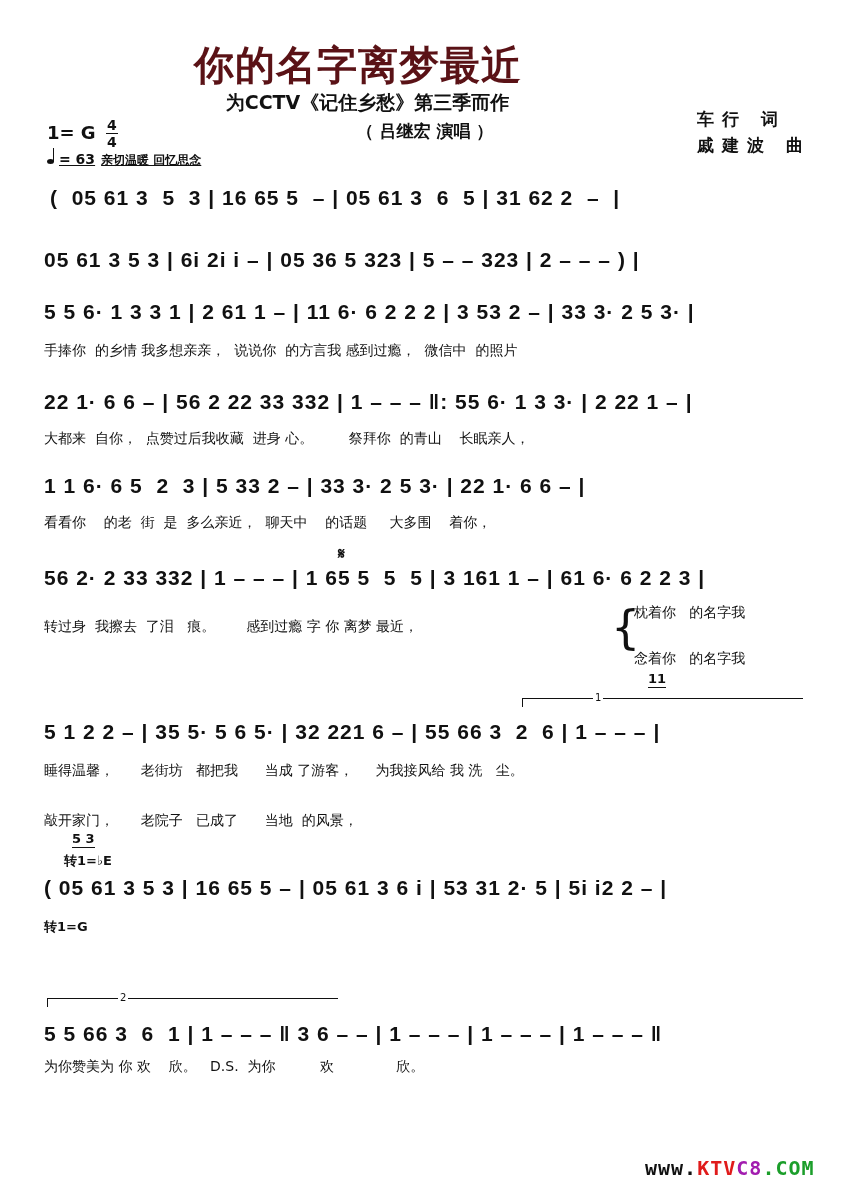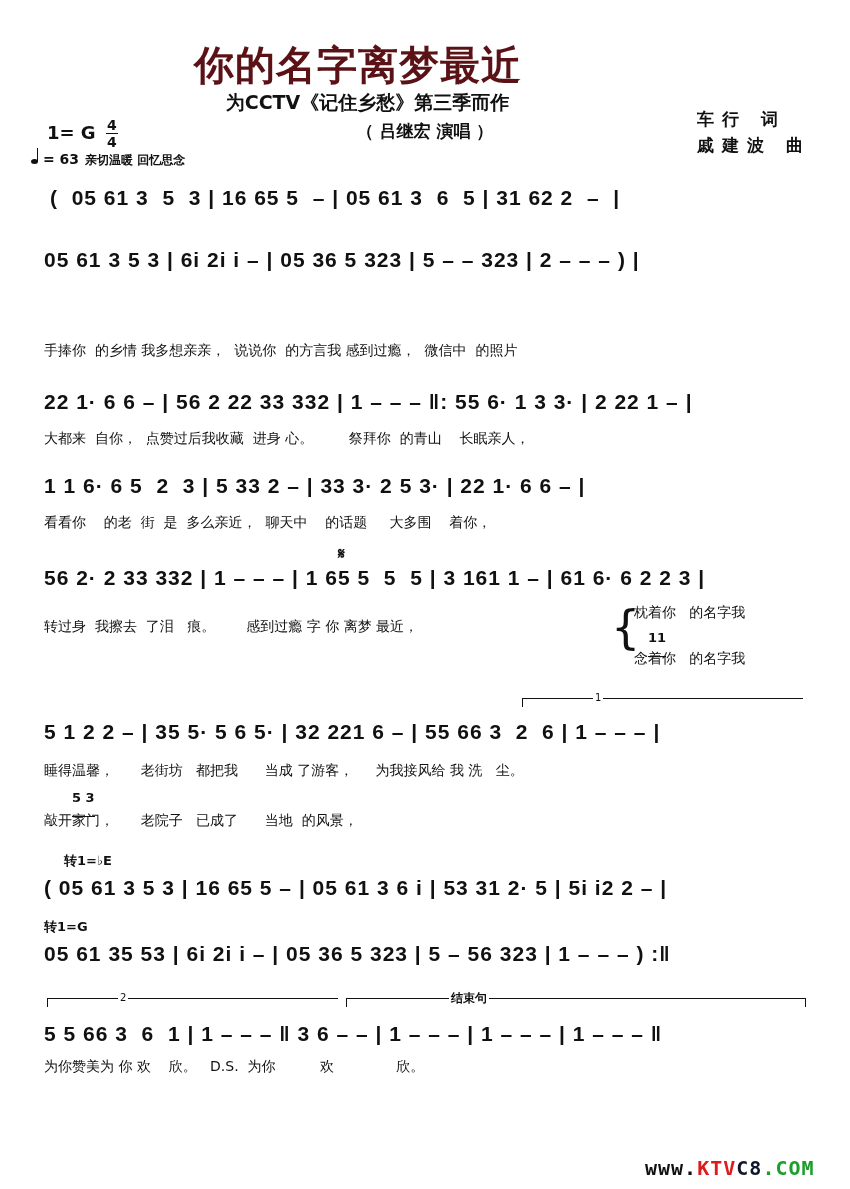--- a/index.html
+++ b/index.html
@@ -6,36 +6,36 @@
   body{width:850px;height:1189px;position:relative;overflow:hidden;font-family:"DejaVu Sans","Liberation Sans",sans-serif;color:#111;}
   .abs{position:absolute;}
   .title{left:0;width:716px;top:38px;text-align:center;font-size:40px;font-weight:bold;color:#5a1216;letter-spacing:1px;font-family:"DejaVu Sans",sans-serif;}
   .subtitle{left:0;width:735px;top:90px;text-align:center;font-size:19px;font-weight:bold;}
   .singer{left:0;width:850px;top:120px;text-align:center;font-size:17px;font-weight:bold;}
   .credit{left:697px;font-size:17px;font-weight:bold;letter-spacing:8px;}
   .key{left:47px;top:118px;font-size:18px;font-weight:bold;}
   .frac{display:inline-block;vertical-align:middle;text-align:center;font-size:14px;line-height:14px;margin-left:4px;}
   .frac span{display:block;}
   .frac .bar{border-top:1.5px solid #111;width:12px;margin:1px auto;}
-  .tempo{left:31px;top:150px;font-size:14px;font-weight:bold;}
+  .tempo{left:47px;top:150px;font-size:14px;font-weight:bold;text-decoration:underline;}
   .tempo .note{display:inline-block;position:relative;width:8px;height:14px;margin-right:4px;}
   .tempo .note:before{content:"";position:absolute;left:0;bottom:0;width:7px;height:5px;background:#111;border-radius:50%;}
   .tempo .note:after{content:"";position:absolute;left:6px;bottom:2px;width:1.3px;height:14px;background:#111;}
   .tempo .expr{font-size:12px;margin-left:6px;}
   .row{left:0;width:724px;height:40px;}
   .notes{position:absolute;left:44px;right:40px;font-size:21px;font-weight:bold;white-space:pre;letter-spacing:1px;font-family:"Liberation Sans","DejaVu Sans",sans-serif;}
   .lyr{position:absolute;left:44px;font-size:14px;white-space:pre;font-family:"DejaVu Sans",sans-serif;}
-  .u{border-bottom:1.5px solid #111;padding-bottom:11px;}
+  .u{border-bottom:1.5px solid #111;padding-bottom:1px;margin-top:41px;}
   .small{font-size:13px;font-weight:bold;}
   .volta{border-top:1.3px solid #111;border-left:1.3px solid #111;height:8px;}
   .volta-label{font-size:10px;position:absolute;top:-7px;background:#fff;padding:0 2px;}
   .brace{font-size:46px;font-weight:normal;line-height:46px;}
   .segno{font-size:16px;font-weight:bold;}
   .watermark{left:645px;top:1156px;font-size:20px;font-weight:bold;letter-spacing:1px;font-family:"DejaVu Sans Mono",monospace;}
-  .w1{color:#111;text-align:right;} .w2{color:#e01b1b;} .w3{color:#0f172a;} .w4{color:#1b9e2a;}
+  .w1{color:#111;text-align:right;} .w2{color:#e01b1b;} .w3{color:#a21caf;} .w4{color:#1b9e2a;}
 </style>
 </head>
 <body>
 
 <div class="abs title">你的名字离梦最近</div>
 <div class="abs subtitle">为CCTV《记住乡愁》第三季而作</div>
 <div class="abs singer">（ 吕继宏 演唱 ）</div>
 <div class="abs credit" style="top:108px">车行 词</div>
 <div class="abs credit" style="top:134px">戚建波 曲</div>
 
@@ -53,20 +53,21 @@
 
 <div class="abs row" style="top:186px">
   <div class="notes" style="top:0;left:50px">(  05 61 3  5  3 | 16 65 5  – | 05 61 3  6  5 | 31 62 2  –  |</div>
 </div>
 
 <div class="abs row" style="top:248px">
   <div class="notes" style="top:0">05 61 3 5 3 | 6i 2i i – | 05 36 5 323 | 5 – – 323 | 2 – – – ) |</div>
 </div>
 
 <div class="abs row" style="top:300px;height:70px">
+  <div class="notes" style="top:0">5 5 6· 1 3 3 1 | 2 61 1 – | 11 6· 6 2 2 2 | 3 53 2 – | 33 3· 2 5 3· |</div>
   <div class="lyr" style="top:42px">手捧你  的乡情 我多想亲亲，  说说你  的方言我 感到过瘾，  微信中  的照片</div>
 </div>
 
 <div class="abs row" style="top:390px;height:70px">
   <div class="notes" style="top:0">22 1· 6 6 – | 56 2 22 33 332 | 1 – – – ‖: 55 6· 1 3 3· | 2 22 1 – |</div>
   <div class="lyr" style="top:40px">大都来  自你，  点赞过后我收藏  进身 心。        祭拜你  的青山    长眠亲人，</div>
 </div>
 
 <div class="abs row" style="top:474px;height:70px">
   <div class="notes" style="top:0">1 1 6· 6 5  2  3 | 5 33 2 – | 33 3· 2 5 3· | 22 1· 6 6 – |</div>
@@ -93,29 +94,25 @@
   <div class="lyr" style="top:122px">敲开家门，      老院子   已成了      当地  的风景，</div>
 </div>
 
 <div class="abs row" style="top:850px;height:60px">
   <div class="abs small" style="left:64px;top:2px">转1=♭E</div>
   <div class="notes" style="top:26px">( 05 61 3 5 3 | 16 65 5 – | 05 61 3 6 i | 53 31 2· 5 | 5i i2 2 – |</div>
 </div>
 
 <div class="abs row" style="top:916px;height:60px">
   <div class="abs small" style="left:44px;top:2px">转1=G</div>
-  <div class="notes" style="top:26px">05 61 35 53 | 6i 2i i – | 05 36 5 323 | 5 – 56 323 | 1 – – – ) :‖</div>
 </div>
 
 <div class="abs row" style="top:992px;height:100px">
   <div class="abs volta" style="left:47px;top:6px;width:290px">
     <span class="volta-label" style="left:70px">2</span>
-  </div>
-  <div class="abs volta" style="left:346px;top:6px;width:458px;border-right:1.3px solid #111">
-    <span class="volta-label small" style="left:102px;top:-9px;font-size:12px">结束句</span>
   </div>
   <div class="notes" style="top:30px">5 5 66 3  6  1 | 1 – – – ‖ 3 6 – – | 1 – – – | 1 – – – | 1 – – – ‖</div>
   <div class="lyr" style="top:66px">为你赞美为 你 欢    欣。   D.S.  为你          欢              欣。</div>
 </div>
 
 <div class="abs watermark">
   <span class="w1">www.</span><span class="w2">KTV</span><span class="w3">C8</span><span class="w4">.COM</span>
 </div>
 
 </body></html>

